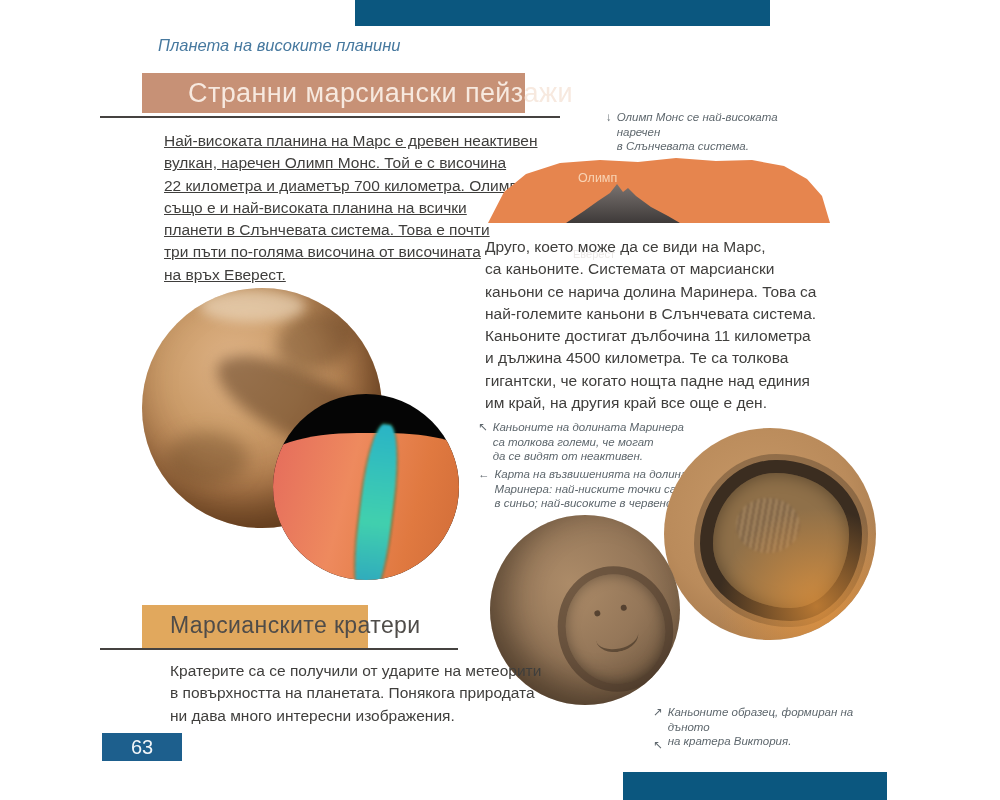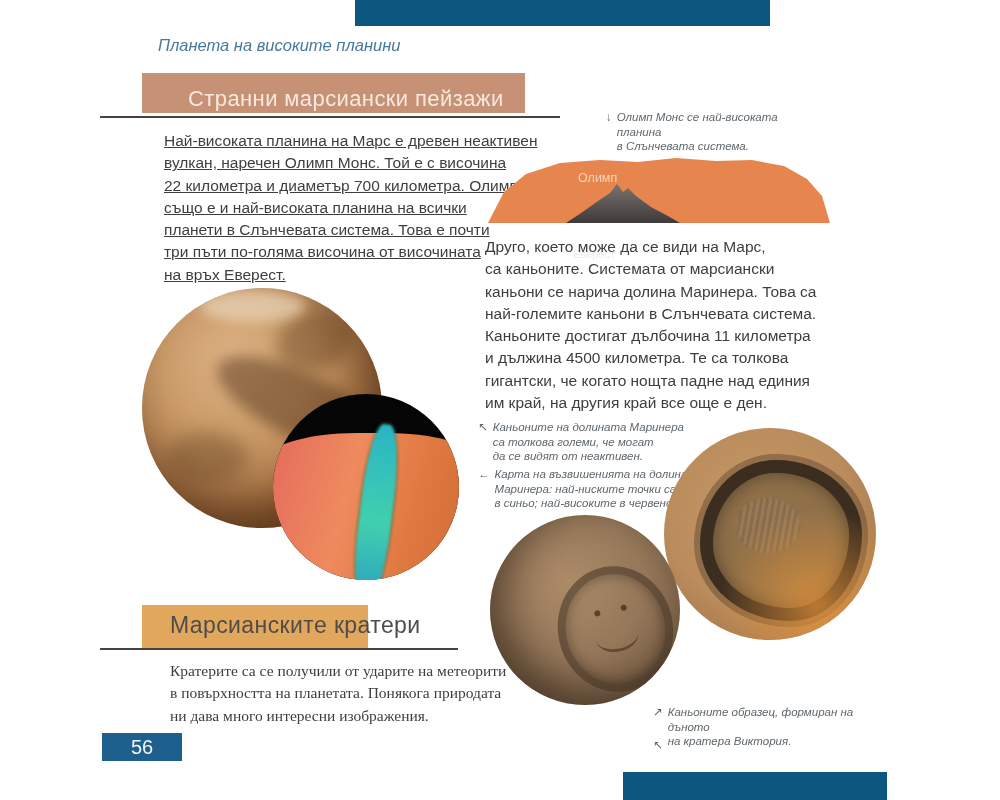--- a/index.html
+++ b/index.html
@@ -9,31 +9,31 @@
   }
   .abs{position:absolute;}
   
   .corner-bar{background:#0b577f;}
   #top-bar{left:355px;top:0;width:415px;height:26px;}
   #bottom-bar{left:623px;top:772px;width:264px;height:28px;}
   
   #kicker{left:158px;top:36px;font-style:italic;font-size:16.5px;color:#47799f;}
   
   .title-bar1{left:142px;top:73px;width:383px;height:40px;background:#c79176;}
-  .title1{left:188px;top:78px;font-size:22px;letter-spacing:.4px;color:#f7e9df;white-space:nowrap;margin-top:8px;}
+  .title1{left:188px;top:78px;font-size:27px;letter-spacing:.4px;color:#f7e9df;white-space:nowrap;}
   .rule{background:#454240;height:2px;}
   #rule1{left:100px;top:116px;width:460px;}
   .title-bar2{left:142px;top:605px;width:226px;height:43px;background:#e1a85d;}
   .title2{left:170px;top:612px;font-size:23px;letter-spacing:.4px;color:#4f4c49;white-space:nowrap;}
   #rule2{left:100px;top:648px;width:358px;}
   
   .body-text{font-size:15.5px;line-height:22.3px;white-space:pre-line;color:#3f3e3c;}
   #p1{left:164px;top:130px;width:380px;text-decoration:underline;}
   #p2{left:485px;top:236px;width:390px;}
-  #p3{left:170px;top:660px;width:385px;font-family:Liberation Serif, serif;}
+  #p3{left:170px;top:660px;width:385px;}
   
   .caption{display:flex;gap:5px;font-style:italic;font-size:11.5px;line-height:14.5px;color:#5e676d;}
   .caption .arr{flex:0 0 auto;}
   .caption .cap-text{white-space:pre-line;}
   #cap-olimp{left:606px;top:110px;width:215px;}
   #cap-canyon{left:478px;top:420px;width:225px;}
   #cap-map{left:478px;top:467px;width:240px;}
   #cap-victoria{left:653px;top:705px;width:245px;}
   #cap-gale{left:653px;top:738px;width:260px;}
   
@@ -107,21 +107,21 @@
   <div class="abs body-text" id="p1">Най-високата планина на Марс е древен неактивен
 вулкан, наречен Олимп Монс. Той е с височина
 22 километра и диаметър 700 километра. Олимп
 също е и най-високата планина на всички
 планети в Слънчевата система. Това е почти
 три пъти по-голяма височина от височината
 на връх Еверест.</div>
 
   <div class="abs caption" id="cap-olimp">
     <span class="arr">↓</span>
-    <span class="cap-text">Олимп Монс се най-високата планина
+    <span class="cap-text">Олимп Монс се най-високата наречен
 в Слънчевата система.</span>
   </div>
 
   <div class="abs" id="diagram">
     <svg width="342" height="75" viewBox="0 0 342 75">
       <defs>
         <linearGradient id="evg" x1="0" y1="0" x2="0" y2="1">
           <stop offset="0" stop-color="#7a7370"></stop>
           <stop offset="1" stop-color="#3e3a39"></stop>
         </linearGradient>
@@ -192,16 +192,16 @@
   <div class="abs caption" id="cap-victoria">
     <span class="arr">↗</span>
     <span class="cap-text">Каньоните образец, формиран на дъното
 на кратера Виктория.</span>
   </div>
   <div class="abs caption" id="cap-gale">
     <span class="arr">↖</span>
   </div>
 
   <div class="abs" id="page-num-box">
-    <span id="page-num">56</span>
+    <span id="page-num">63</span>
   </div>
 
 </div>
 
 </body></html>

